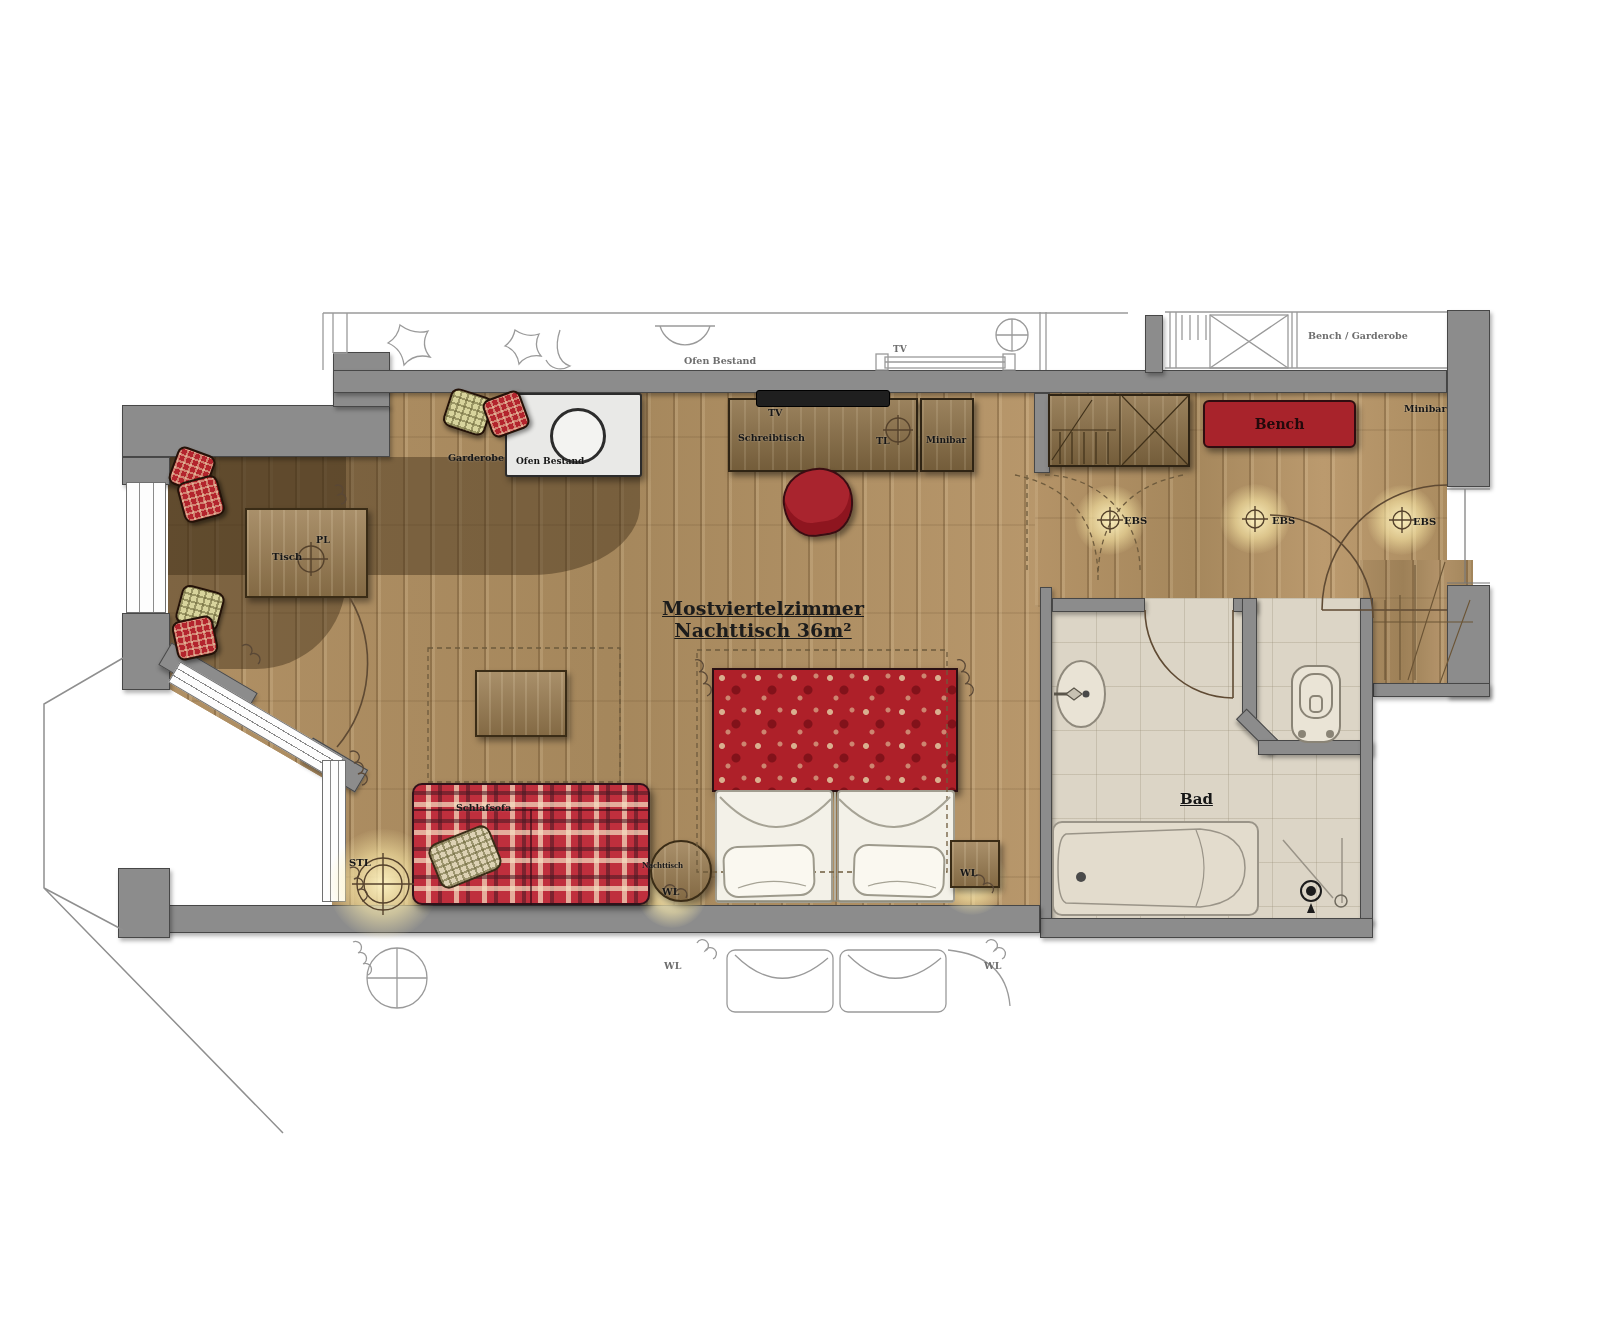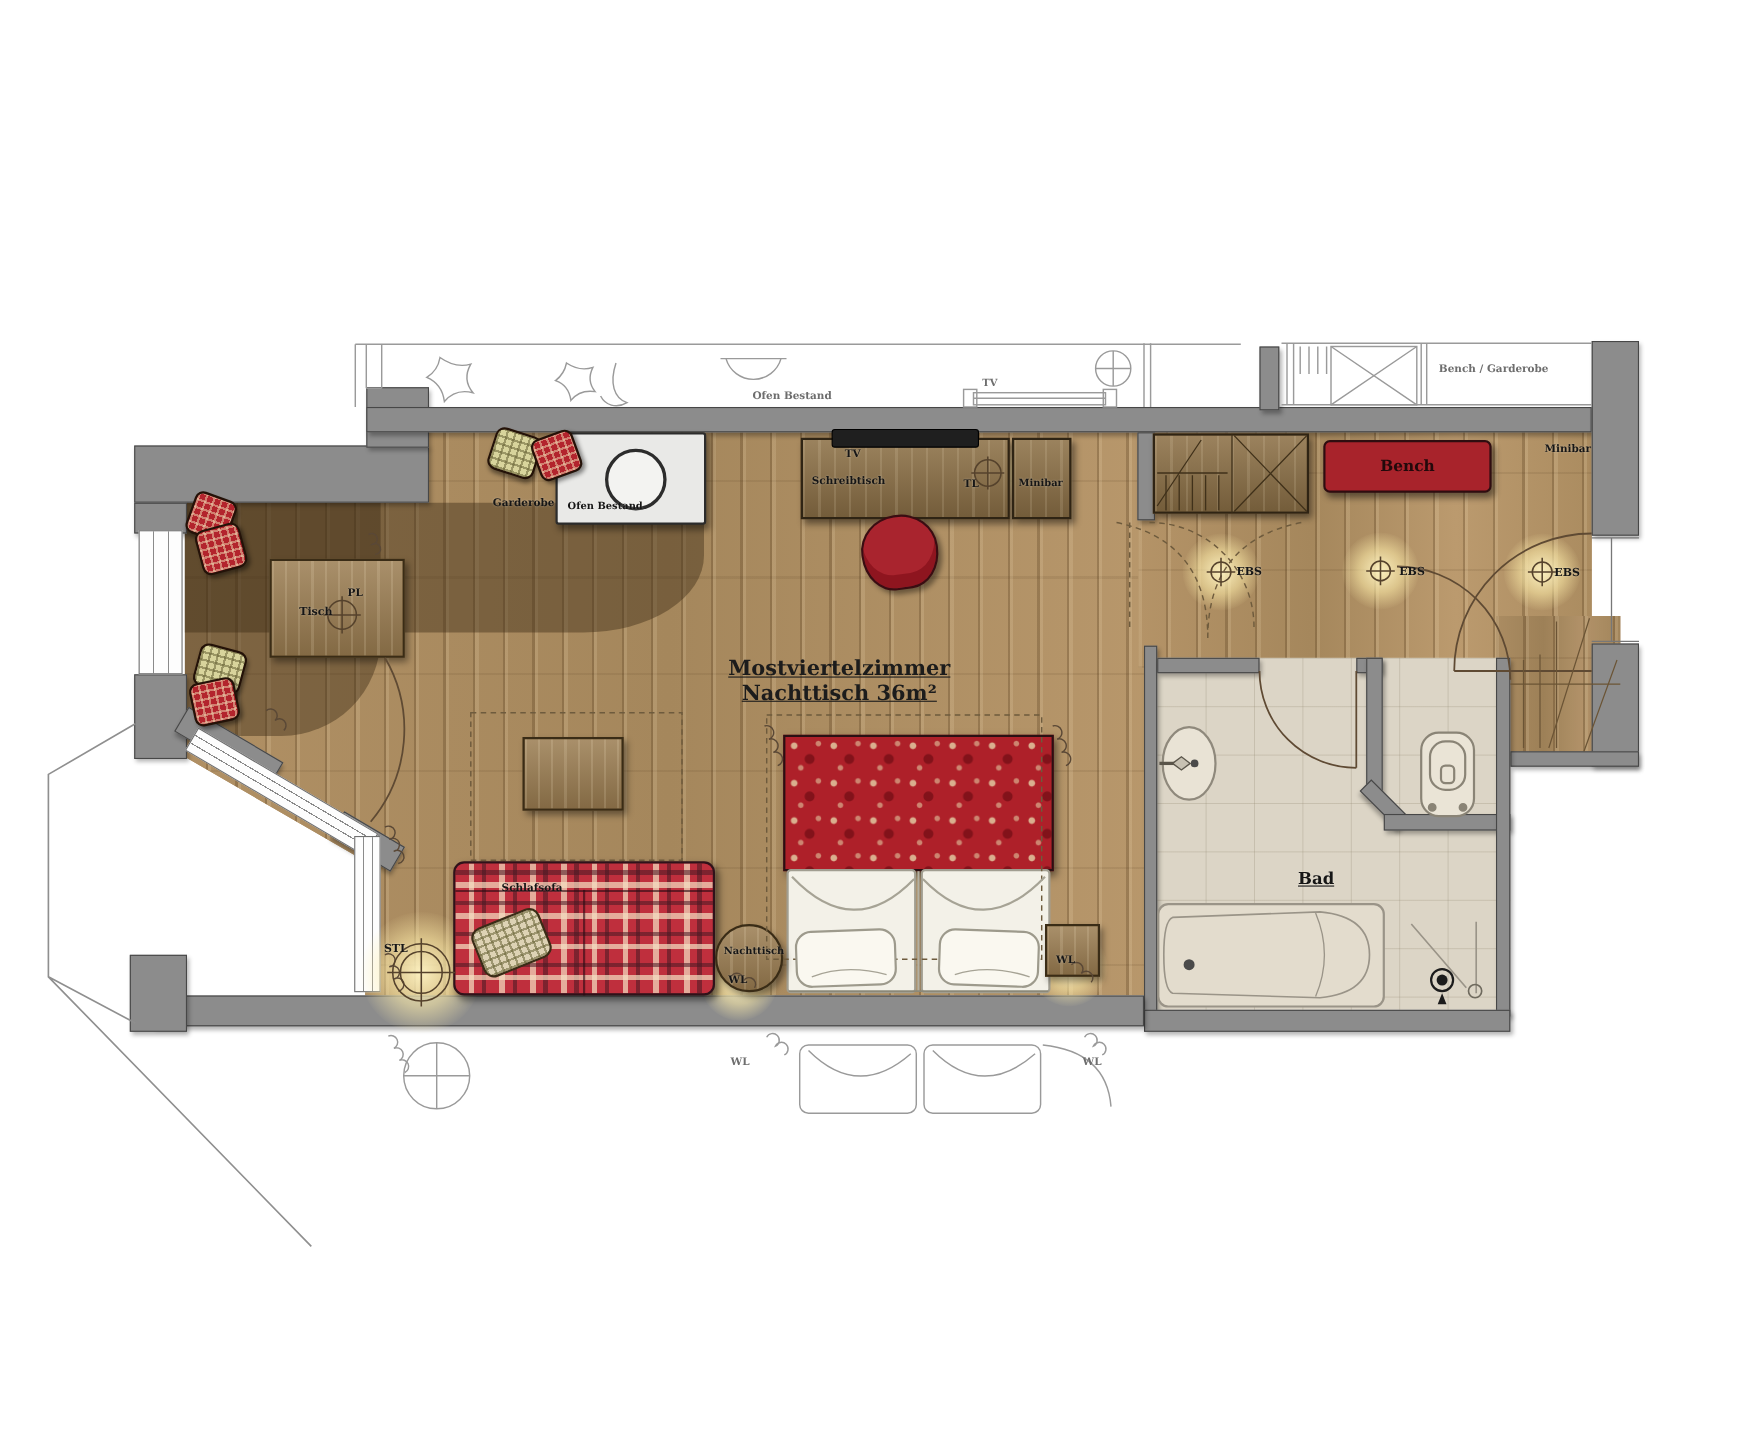--- a/index.html
+++ b/index.html
@@ -297,20 +297,20 @@
   <span class="lbl" style="left:926px;top:435px;font-size:9px;">Minibar</span>
   <span class="lbl sk" style="left:1308px;top:330px;font-size:9.5px;">Bench / Garderobe</span>
   <span class="lbl" style="left:1404px;top:403px;font-size:9.5px;">Minibar</span>
   <span class="lbl" style="left:1124px;top:515px;">EBS</span>
   <span class="lbl" style="left:1272px;top:515px;">EBS</span>
   <span class="lbl" style="left:1413px;top:516px;">EBS</span>
   <span class="lbl" style="left:272px;top:551px;">Tisch</span>
   <span class="lbl" style="left:316px;top:534px;font-size:9.5px;">PL</span>
   <span class="lbl" style="left:349px;top:857px;">STL</span>
   <span class="lbl" style="left:456px;top:802px;font-size:9.5px;">Schlafsofa</span>
-  <span class="lbl" style="left:658px;top:860px;font-size:9px;">Nachttisch</span>
+  <span class="lbl" style="left:642px;top:860px;font-size:9px;font-family:Liberation Serif, serif;">Nachttisch</span>
   <span class="lbl" style="left:662px;top:886px;font-size:9.5px;">WL</span>
   <span class="lbl" style="left:960px;top:867px;font-size:9.5px;">WL</span>
   <span class="lbl sk" style="left:664px;top:960px;font-size:9.5px;">WL</span>
   <span class="lbl sk" style="left:984px;top:960px;font-size:9.5px;">WL</span>
   <span class="lbl" style="left:1180px;top:770px;font-size:15px;text-decoration:underline;margin-top:20px;">Bad</span>
 
 </div>
 
 </body></html>

